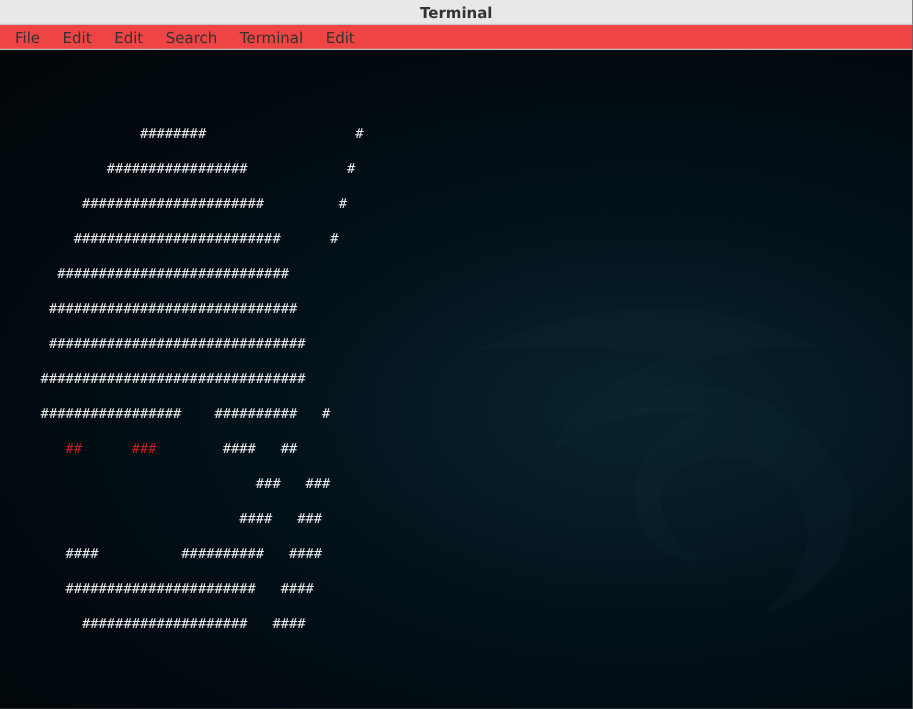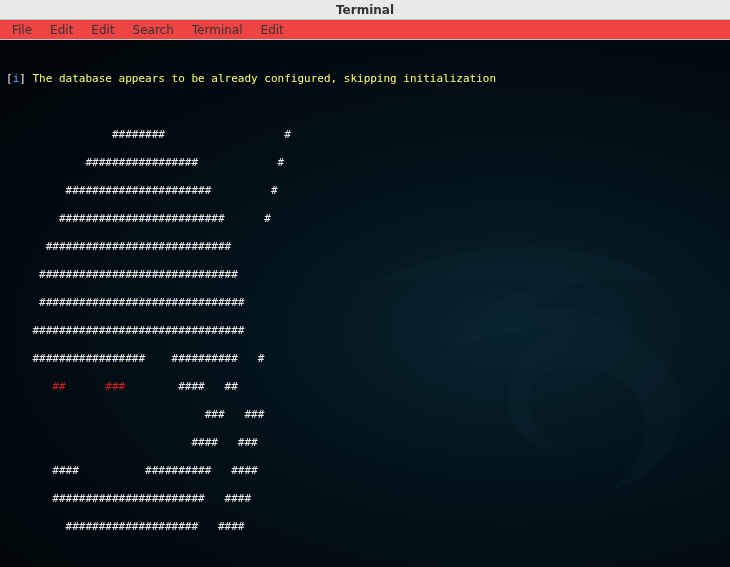--- a/index.html
+++ b/index.html
@@ -46,21 +46,20 @@
     <div class="item">Edit</div>
     <div class="item">Search</div>
     <div class="item">Terminal</div>
     <div class="item">Edit</div>
   </div>
 
   <div class="terminal">
 <svg class="dragon" width="360" height="300" viewBox="0 0 360 300">
 <path fill="#1c3a49" d="M20 60 C 110 20, 210 10, 300 60 C 250 55, 200 60, 170 90 C 230 80, 290 110, 320 170 C 330 210, 300 260, 250 270 C 290 240, 300 190, 260 160 C 230 140, 190 140, 170 170 C 165 200, 185 225, 210 225 C 190 235, 160 225, 150 195 C 140 160, 160 125, 200 110 C 160 105, 110 115, 80 145 C 90 110, 130 80, 180 65 C 130 55, 70 60, 20 60 Z"></path>
 </svg>
-<span class="line"><span class="i-bracket">[</span><span class="i-marker">i</span><span class="i-bracket">]</span> <span class="i-text">The database appears to be already configured, skipping initialization</span></span>
 <span class="line"> </span>
 <span class="line ascii">                ########                  #</span>
 <span class="line ascii">            #################            #</span>
 <span class="line ascii">         ######################         #</span>
 <span class="line ascii">        #########################      #</span>
 <span class="line ascii">      ############################</span>
 <span class="line ascii">     ##############################</span>
 <span class="line ascii">     ###############################</span>
 <span class="line ascii">    ################################</span>
 <span class="line ascii">    #################    ##########   #</span>

